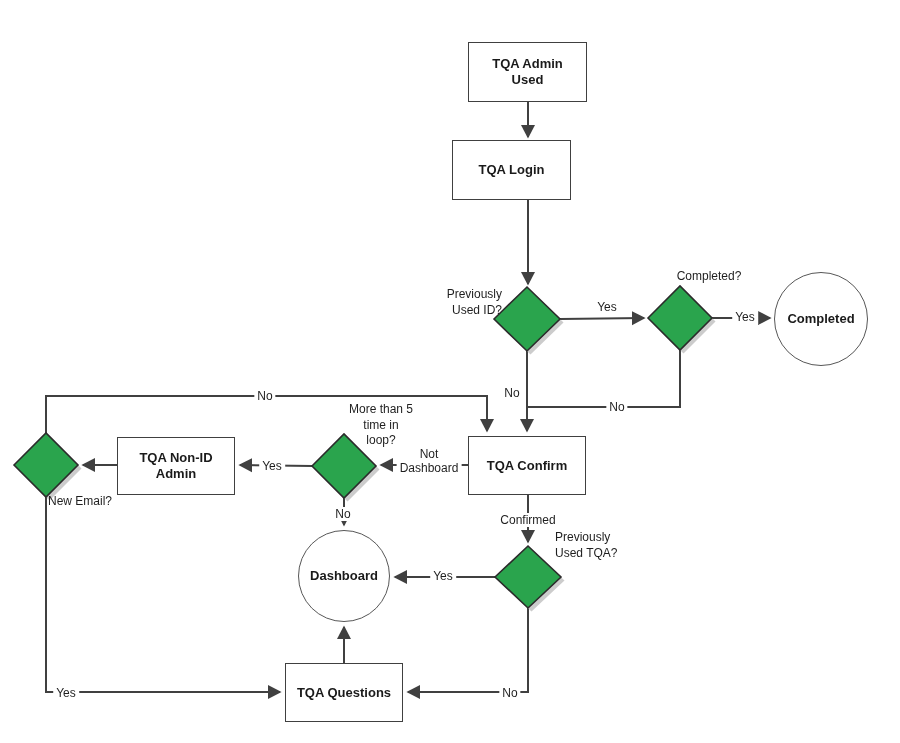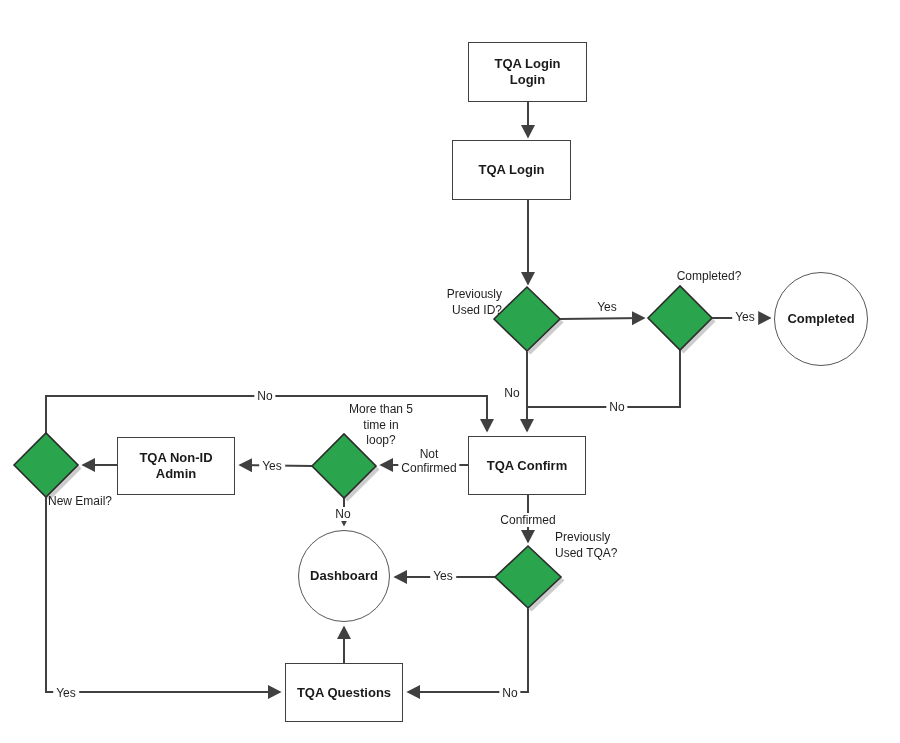--- a/index.html
+++ b/index.html
@@ -75,21 +75,21 @@
     <polygon class="diamond" points="312,466 344,434 376,466 344,498"></polygon>
 
     <polygon class="diamond-shadow" points="17.5,468.5 49.5,436.5 81.5,468.5 49.5,500.5"></polygon>
     <polygon class="diamond" points="14,465 46,433 78,465 46,497"></polygon>
 
     <polygon class="diamond-shadow" points="498.5,580.5 531.5,549.5 564.5,580.5 531.5,611.5"></polygon>
     <polygon class="diamond" points="495,577 528,546 561,577 528,608"></polygon>
   </svg>
 
   <div class="node" style="left:468px; top:42px; width:119px; height:60px;">
-    <span>TQA Login Login</span>
+    <span>TQA Admin Used</span>
   </div>
 
   <div class="node" style="left:452px; top:140px; width:119px; height:60px;">
     <span>TQA Login</span>
   </div>
 
   <div class="node" style="left:468px; top:436px; width:118px; height:59px;">
     <span>TQA Confirm</span>
   </div>
 
@@ -125,21 +125,21 @@
 
   <div class="elabel" style="left:607px; top:307px;">Yes</div>
 
   <div class="elabel" style="left:745px; top:317px;">Yes</div>
 
   <div class="elabel" style="left:512px; top:393px;">No</div>
 
   <div class="elabel" style="left:617px; top:407px;">No</div>
 
   <div class="elabel" style="left:429px; top:461px;">Not
-Confirmed</div>
+Dashboard</div>
 
   <div class="elabel" style="left:272px; top:466px;">Yes</div>
 
   <div class="elabel" style="left:343px; top:514px;">No</div>
 
   <div class="elabel" style="left:265px; top:396px;">No</div>
 
   <div class="elabel" style="left:66px; top:693px;">Yes</div>
 
   <div class="elabel" style="left:528px; top:520px;">Confirmed</div>

